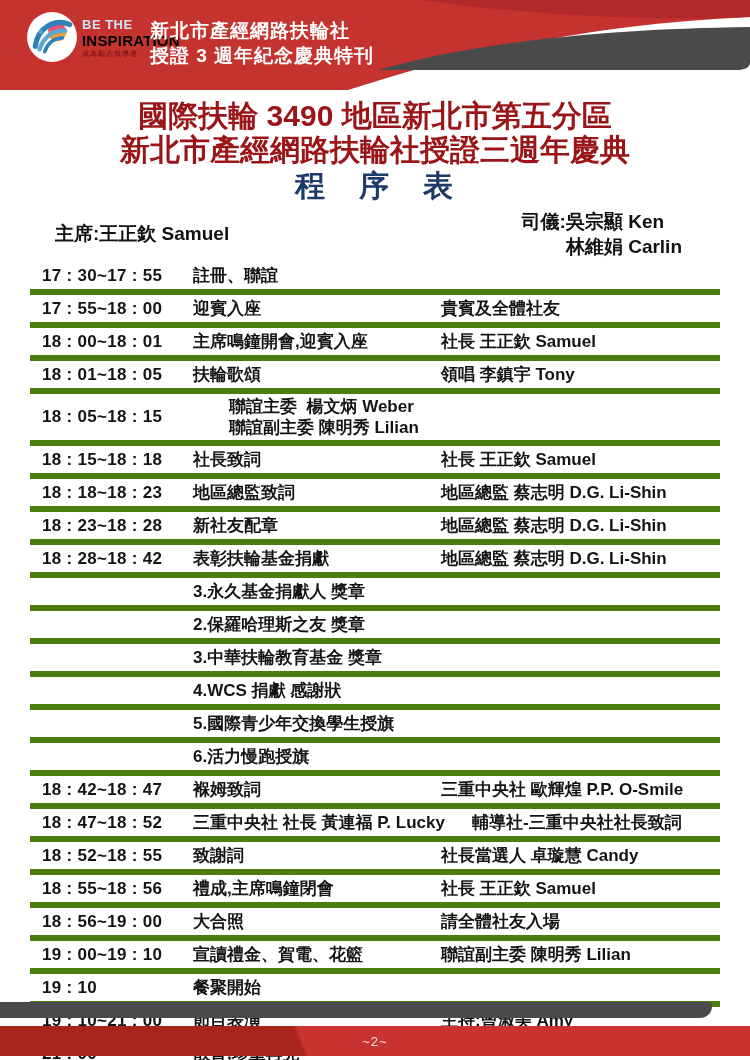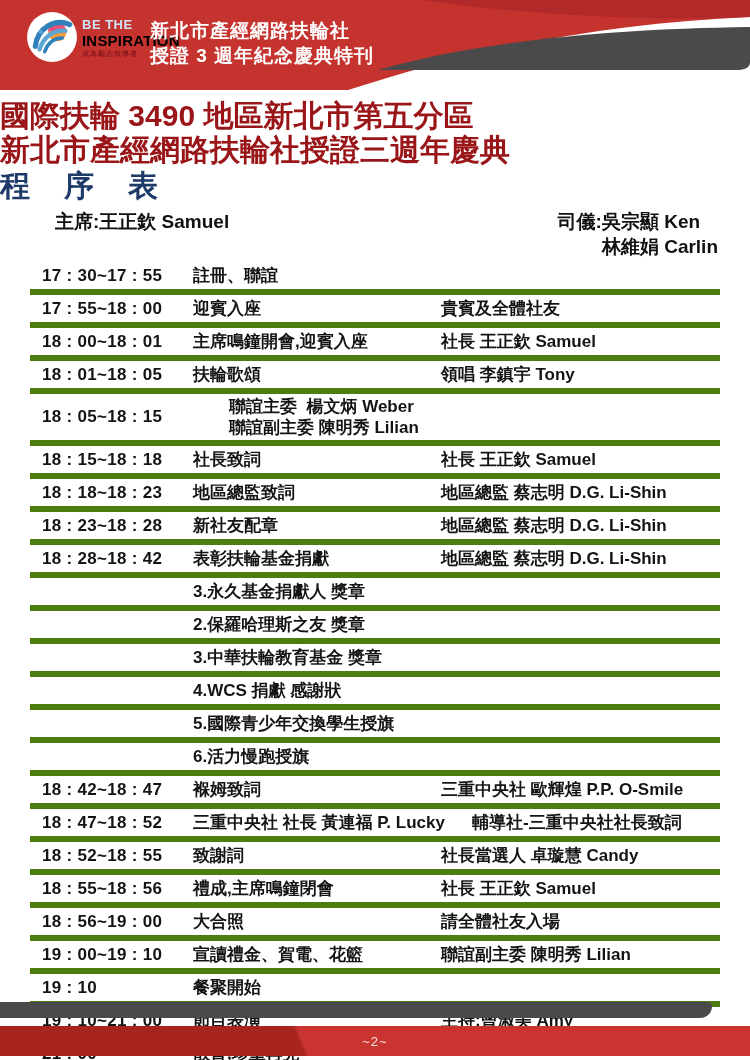--- a/index.html
+++ b/index.html
@@ -12,27 +12,27 @@
   .logo{position:absolute;left:26px;top:11px;display:flex;align-items:center;}
   .logo-wave{width:52px;height:52px;}
   .logo-text{margin-left:4px;line-height:1;}
   .lt1{font-size:13px;font-weight:800;color:#cfe4f5;letter-spacing:.5px;}
   .lt2{font-size:15px;font-weight:700;color:#000000;letter-spacing:.2px;margin-top:2px;}
   .lt3{font-size:7px;font-weight:700;color:#8f1a1c;margin-top:2px;letter-spacing:1px;}
   .club{position:absolute;left:150px;top:18px;color:#ffffff;font-size:19px;font-weight:700;letter-spacing:1px;}
   .club div{line-height:25px;}
 
   
-  .title{margin-top:9px;text-align:left;}
+  .title{margin-top:9px;text-align:center;}
   .t-red{font-size:30px;font-weight:800;color:#9a1518;line-height:34px;}
   .t-navy{font-size:30px;font-weight:800;color:#1e3a68;line-height:38px;letter-spacing:2px;}
 
   
-  .roles{display:flex;justify-content:space-between;align-items:flex-start;
-         padding:4px 32px 0 55px;font-size:19px;font-weight:700;color:#111;}
+  .roles{display:flex;justify-content:space-between;align-items:center;
+         padding:4px 68px 0 55px;font-size:19px;font-weight:700;color:#111;}
   .mc{display:flex;}
   .mc-label{line-height:25px;}
   .mc-names div{line-height:25px;}
 
   
   .table{margin:3px 30px 0 30px;width:690px;}
   .row{display:flex;align-items:center;min-height:27px;border-bottom:6px solid #4d7c0f;
        font-size:17px;font-weight:600;color:#141414;}
   .row:last-child{border-bottom:none;}
   .cell{white-space:pre;}

